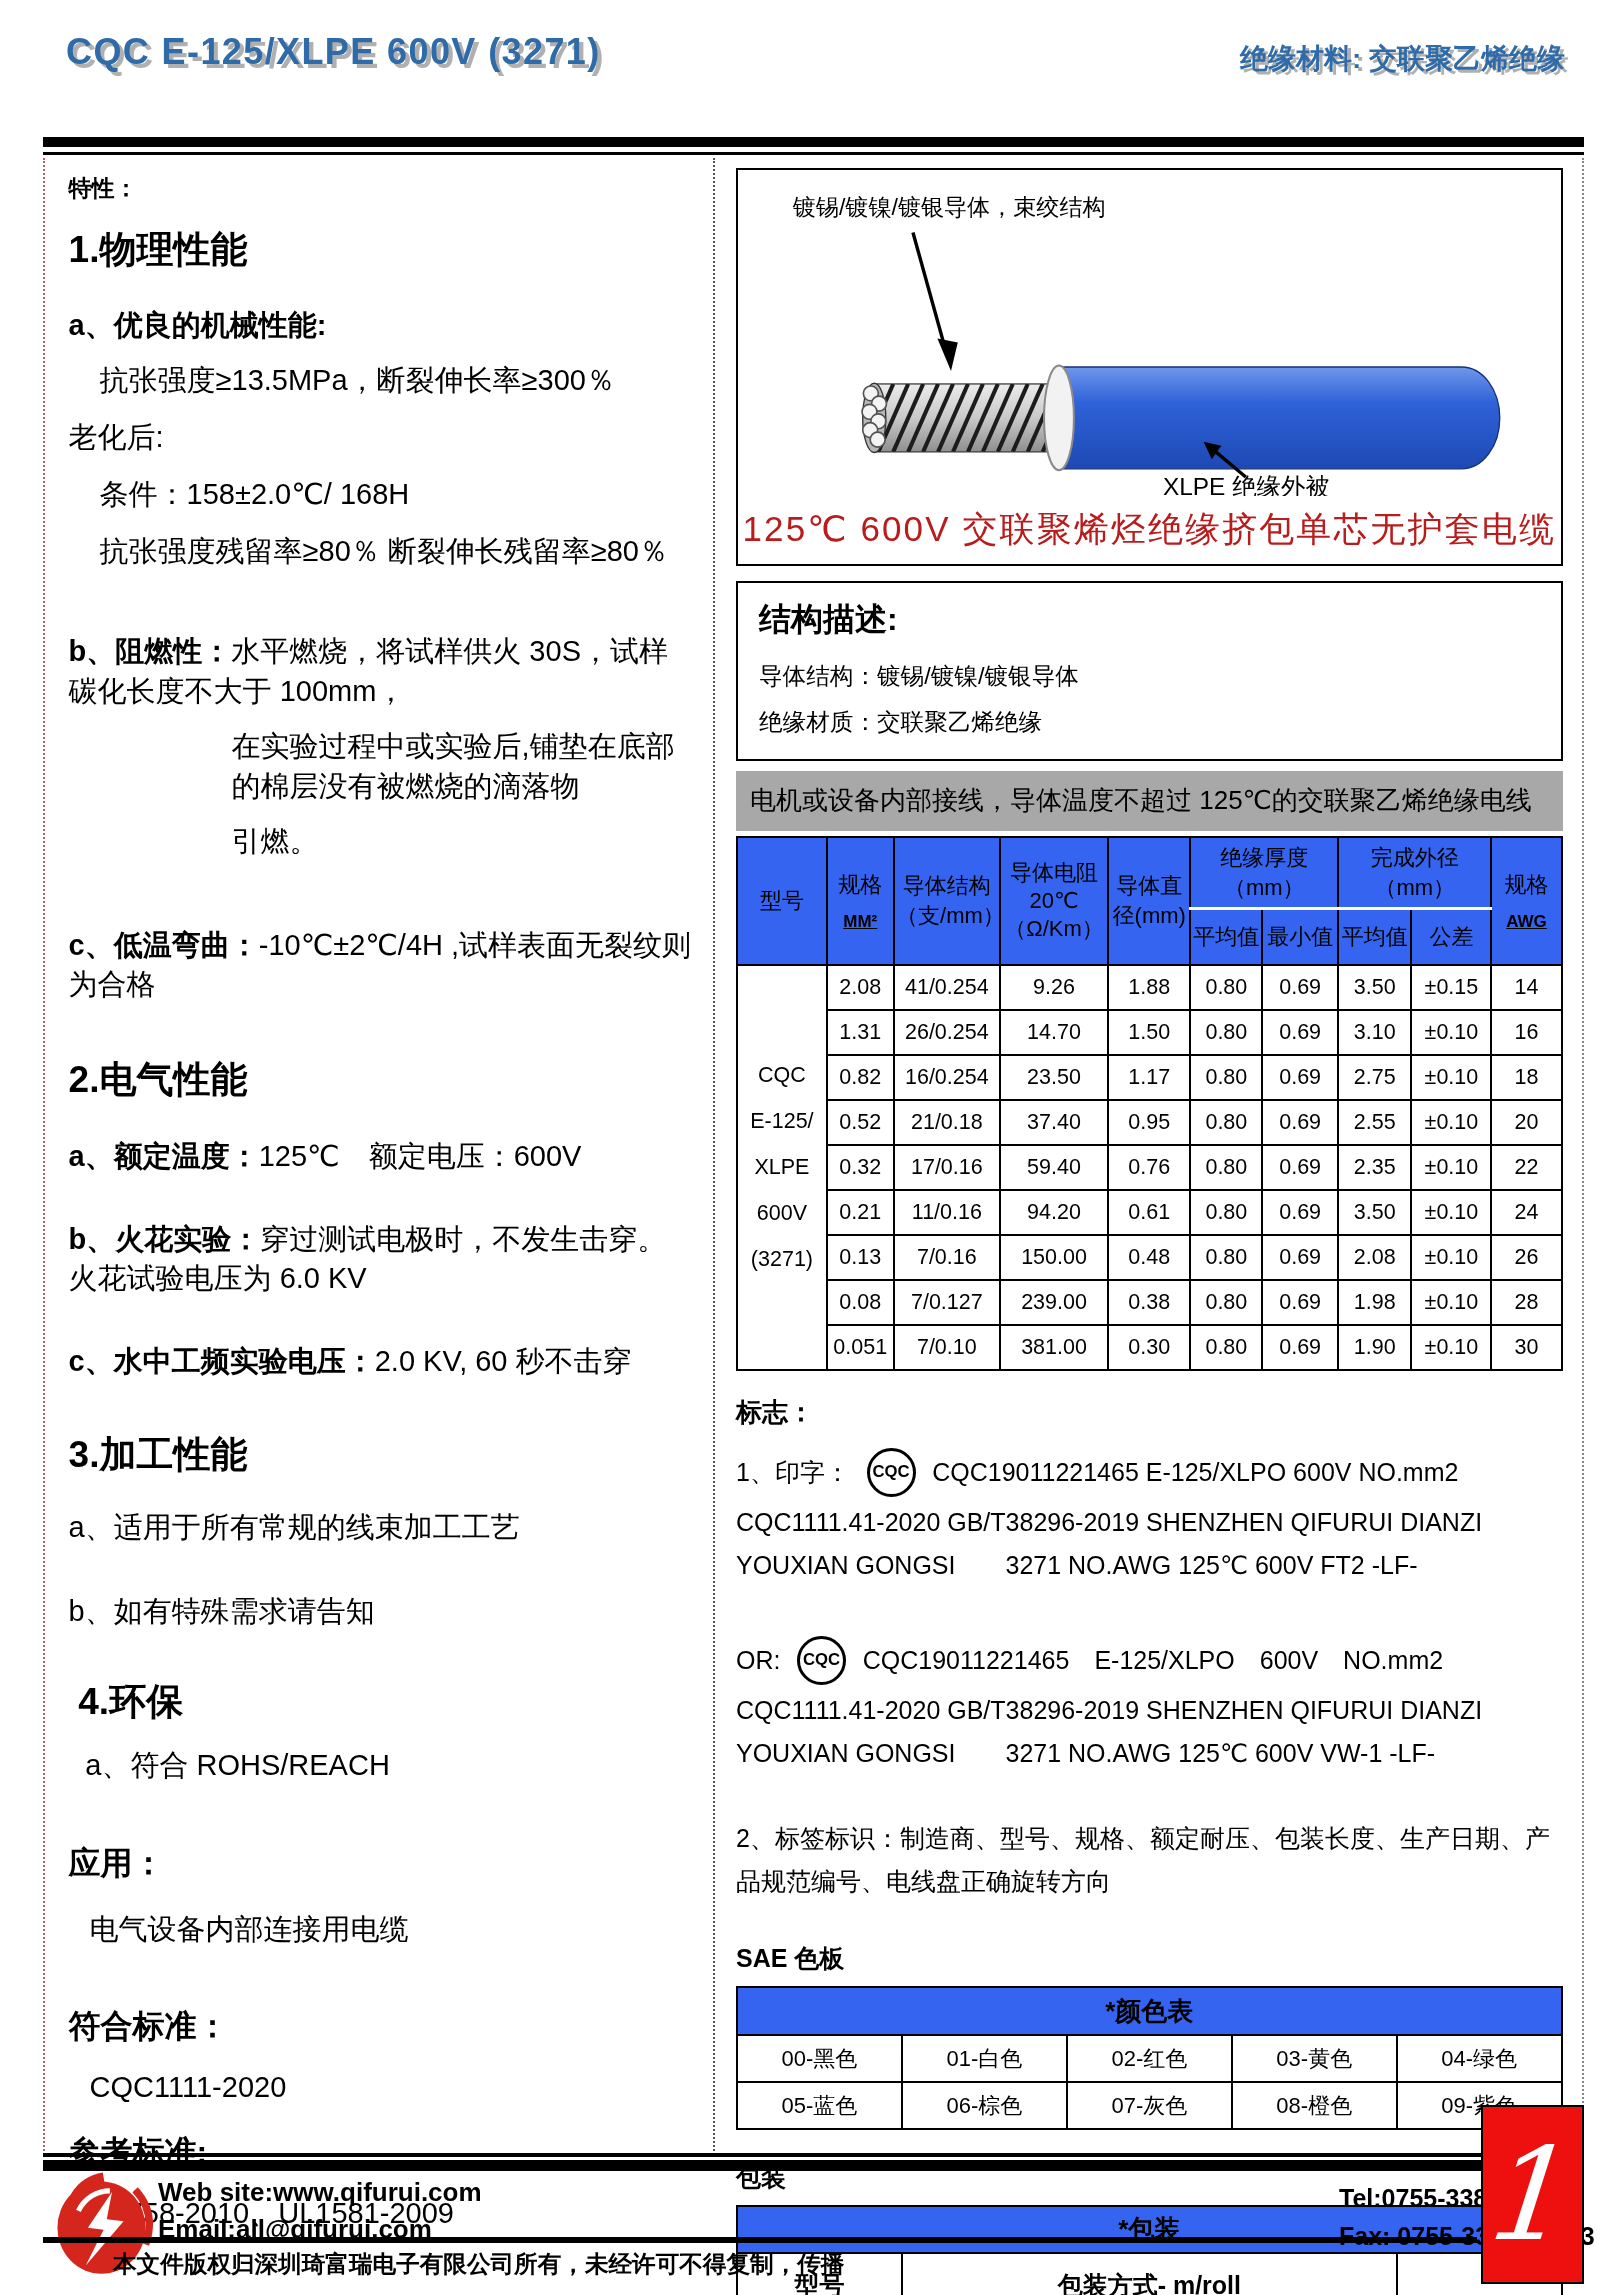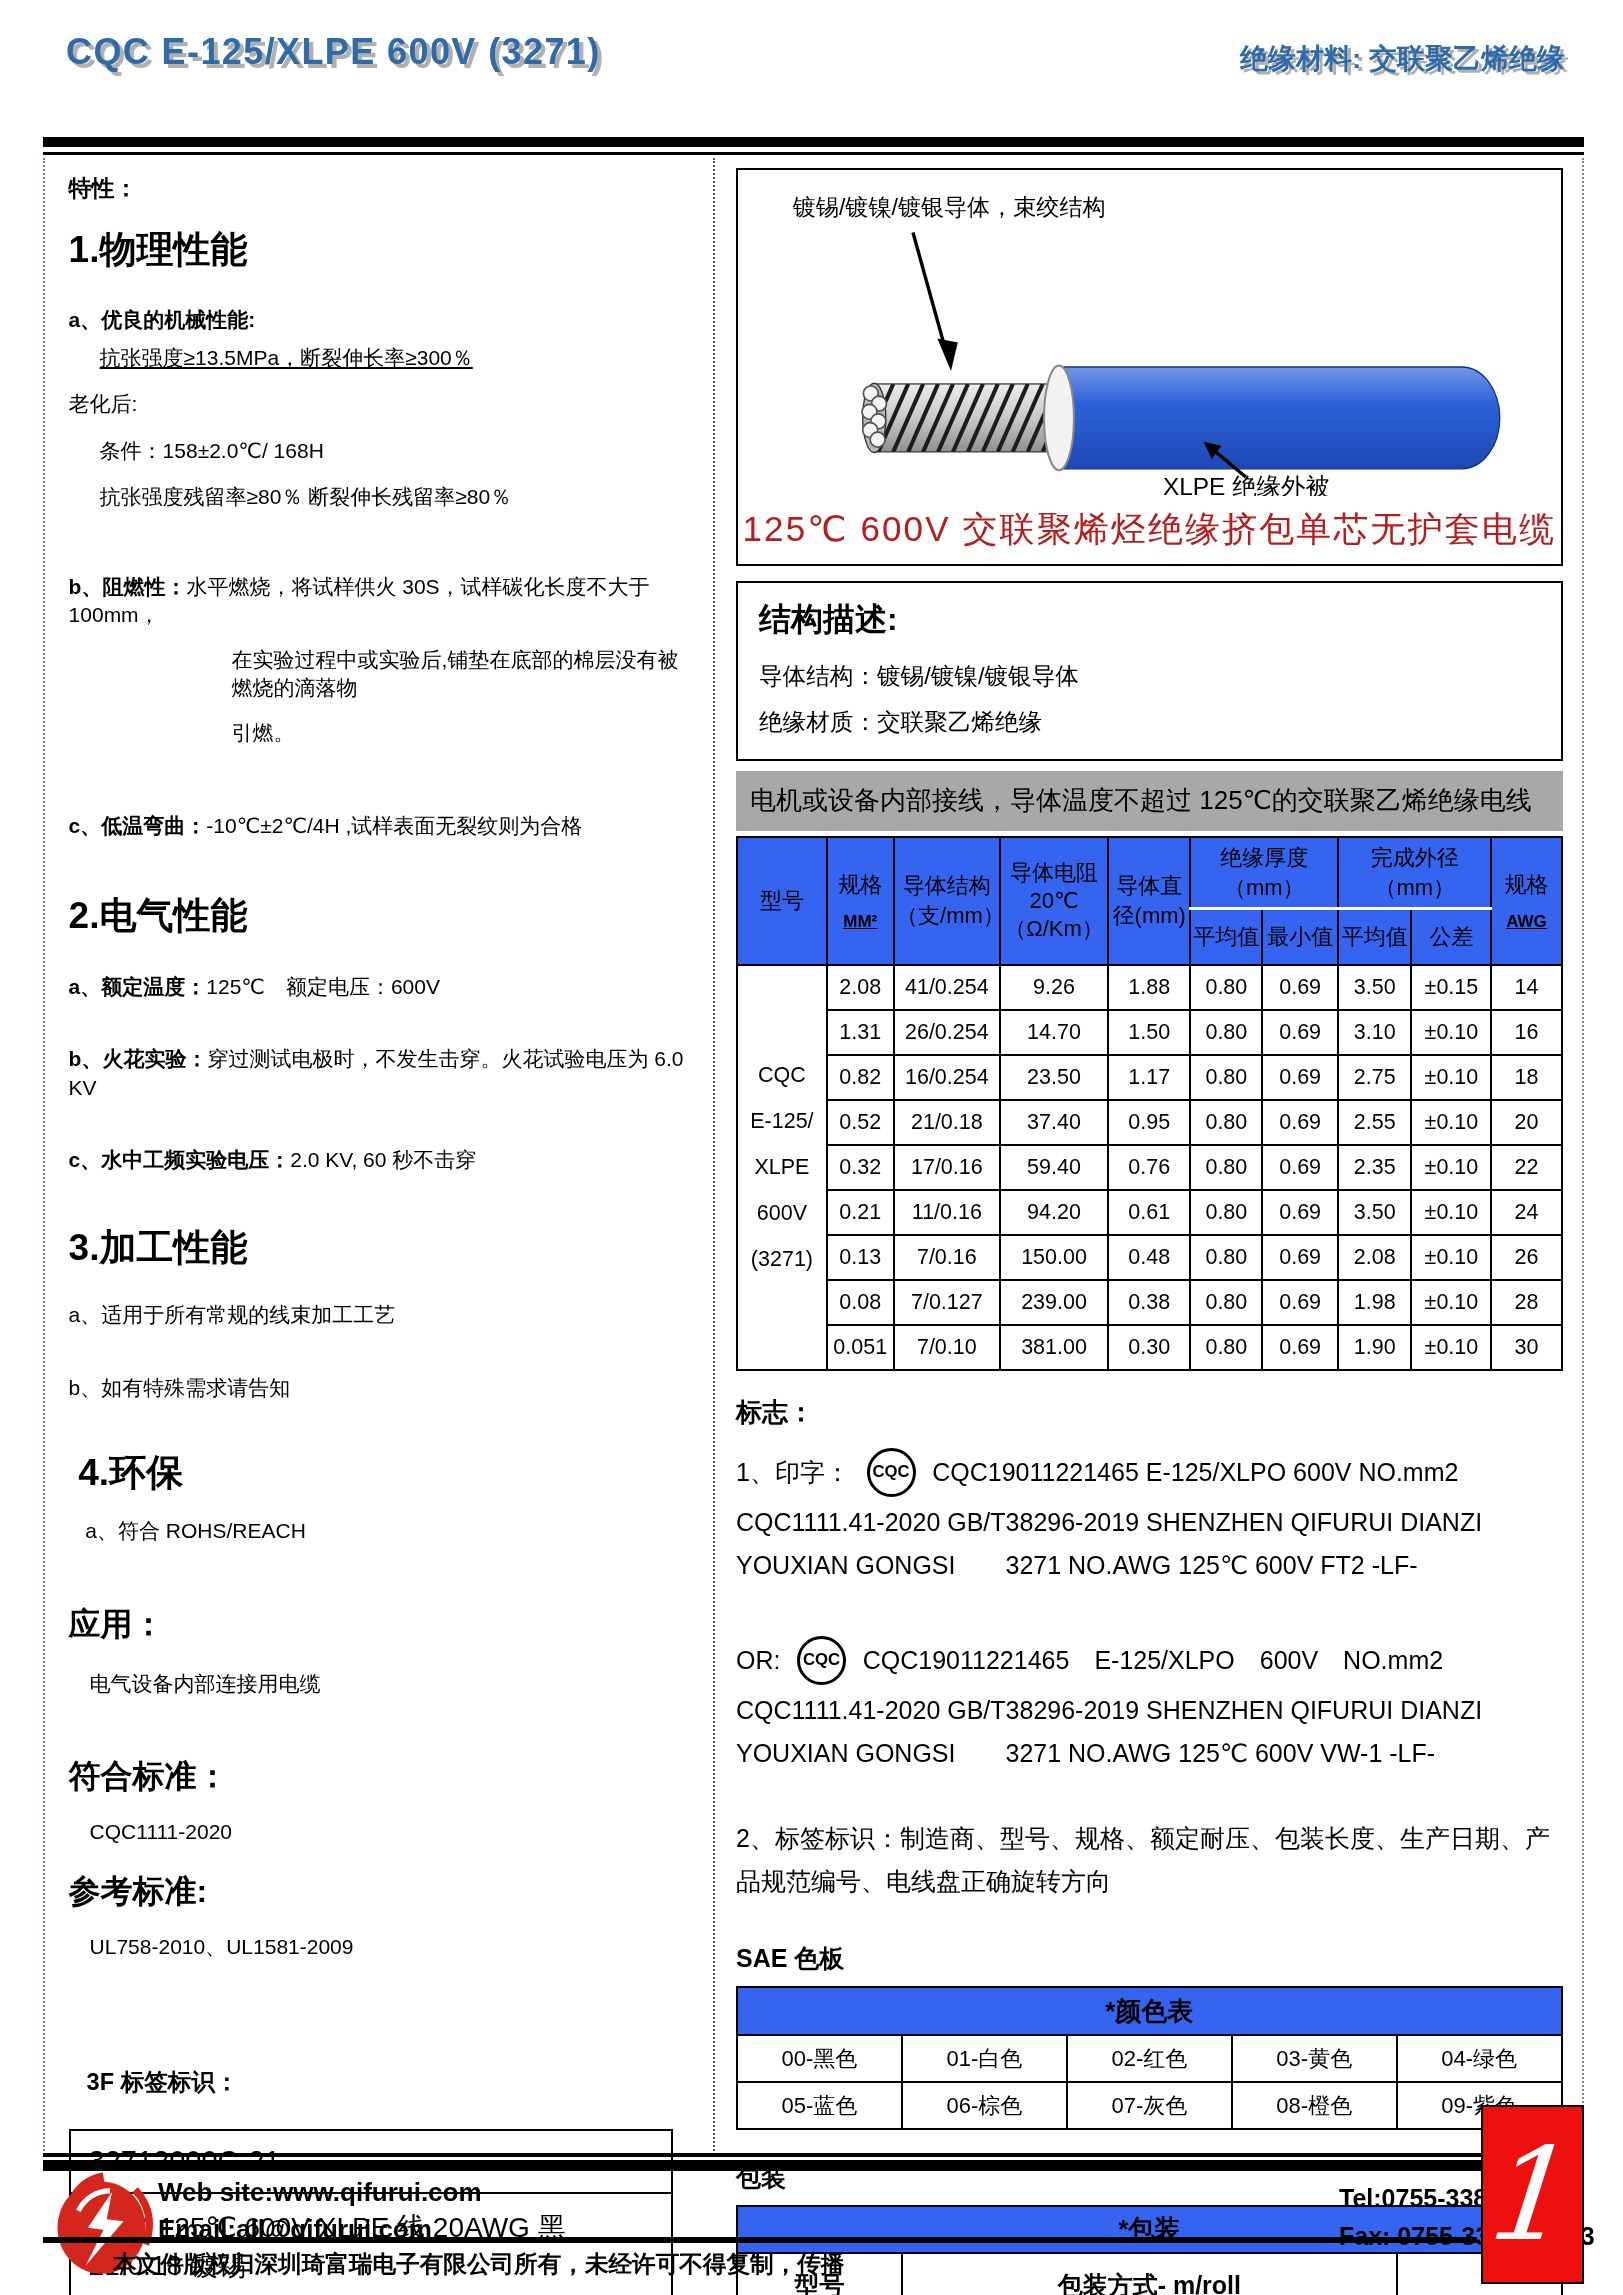--- a/index.html
+++ b/index.html
@@ -12,21 +12,21 @@
   .rule-a{position:absolute;left:43px;right:39px;background:#000;}
   .content{position:absolute;top:158px;left:43px;right:39px;height:1993px;
            border-left:2.1px dotted #a66;border-right:2.1px dotted #888;display:flex;box-sizing:border-box;}
   .colL{width:670px;min-width:670px;box-sizing:border-box;padding:9.7px 19.4px 0 23.6px;border-right:2.1px dotted #555;}
   .colR{flex:1;box-sizing:border-box;padding:5.6px 19.4px 0 21px;}
 
   .t42{font-size:23px;font-weight:bold;}
   .t52{font-size:37px;font-weight:bold;}
   .t46{font-size:32px;font-weight:bold;}
   .t34b{font-size:23.6px;font-weight:bold;}
-  .body{font-size:21px;line-height:1.35;}
+  .body{font-size:29px;line-height:1.35;}
   .lbl{font-weight:bold;}
   .ind{margin-left:31px;}
 
   .codebox{border:2.1px solid #000;margin-top:31px;width:600px;}
   .codebox .r1{border-bottom:2.1px solid #000;padding:14px 18px;font-size:29px;}
   .codebox .r2{padding:15.3px 18px;font-size:28px;}
 
   table{border-collapse:collapse;}
 
   .cablebox{border:2.1px solid #000;height:394px;position:relative;margin-top:4.2px;}
@@ -78,21 +78,21 @@
 <div class="rule-a" style="top:137px;height:10.4px;"></div>
 <div class="rule-a" style="top:152px;height:2.8px;"></div>
 
 <div class="content">
 
   <div class="colL">
     <div class="t42" style="margin-top:5.6px;">特性：</div>
     <div class="t52" style="margin-top:21px;">1.物理性能</div>
 
     <div class="body lbl" style="margin-top:30.5px;">a、优良的机械性能:</div>
-    <div class="body ind" style="margin-top:10px;text-decoration:underline;">抗张强度≥13.5MPa，断裂伸长率≥300％</div>
+    <div class="body ind" style="margin-top:16px;">抗张强度≥13.5MPa，断裂伸长率≥300％</div>
     <div class="body" style="margin-top:18px;">老化后:</div>
     <div class="body ind" style="margin-top:18px;">条件：158±2.0℃/ 168H</div>
     <div class="body ind" style="margin-top:18px;">抗张强度残留率≥80％  断裂伸长残留率≥80％</div>
 
     <div class="body" style="margin-top:61px;">
       <span class="lbl">b、阻燃性：</span><span>水平燃烧，将试样供火 30S，试样碳化长度不大于 100mm，</span>
       <div style="margin-left:163px;margin-top:16.7px;">在实验过程中或实验后,铺垫在底部的棉层没有被燃烧的滴落物</div>
       <div style="margin-left:163px;margin-top:16.7px;">引燃。</div>
     </div>
 

